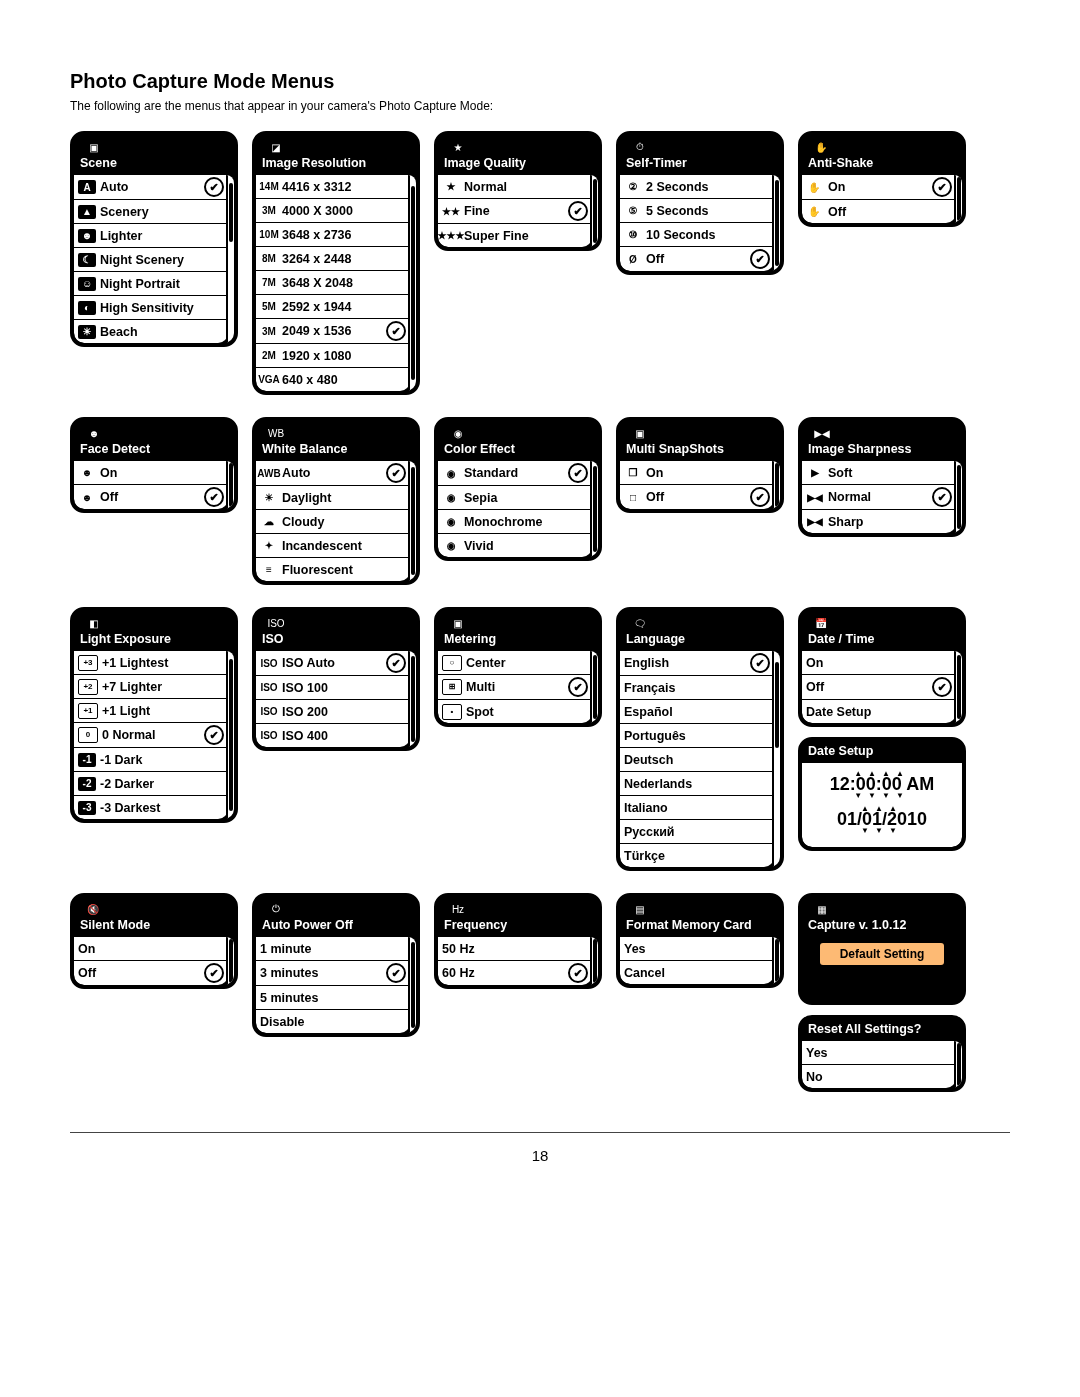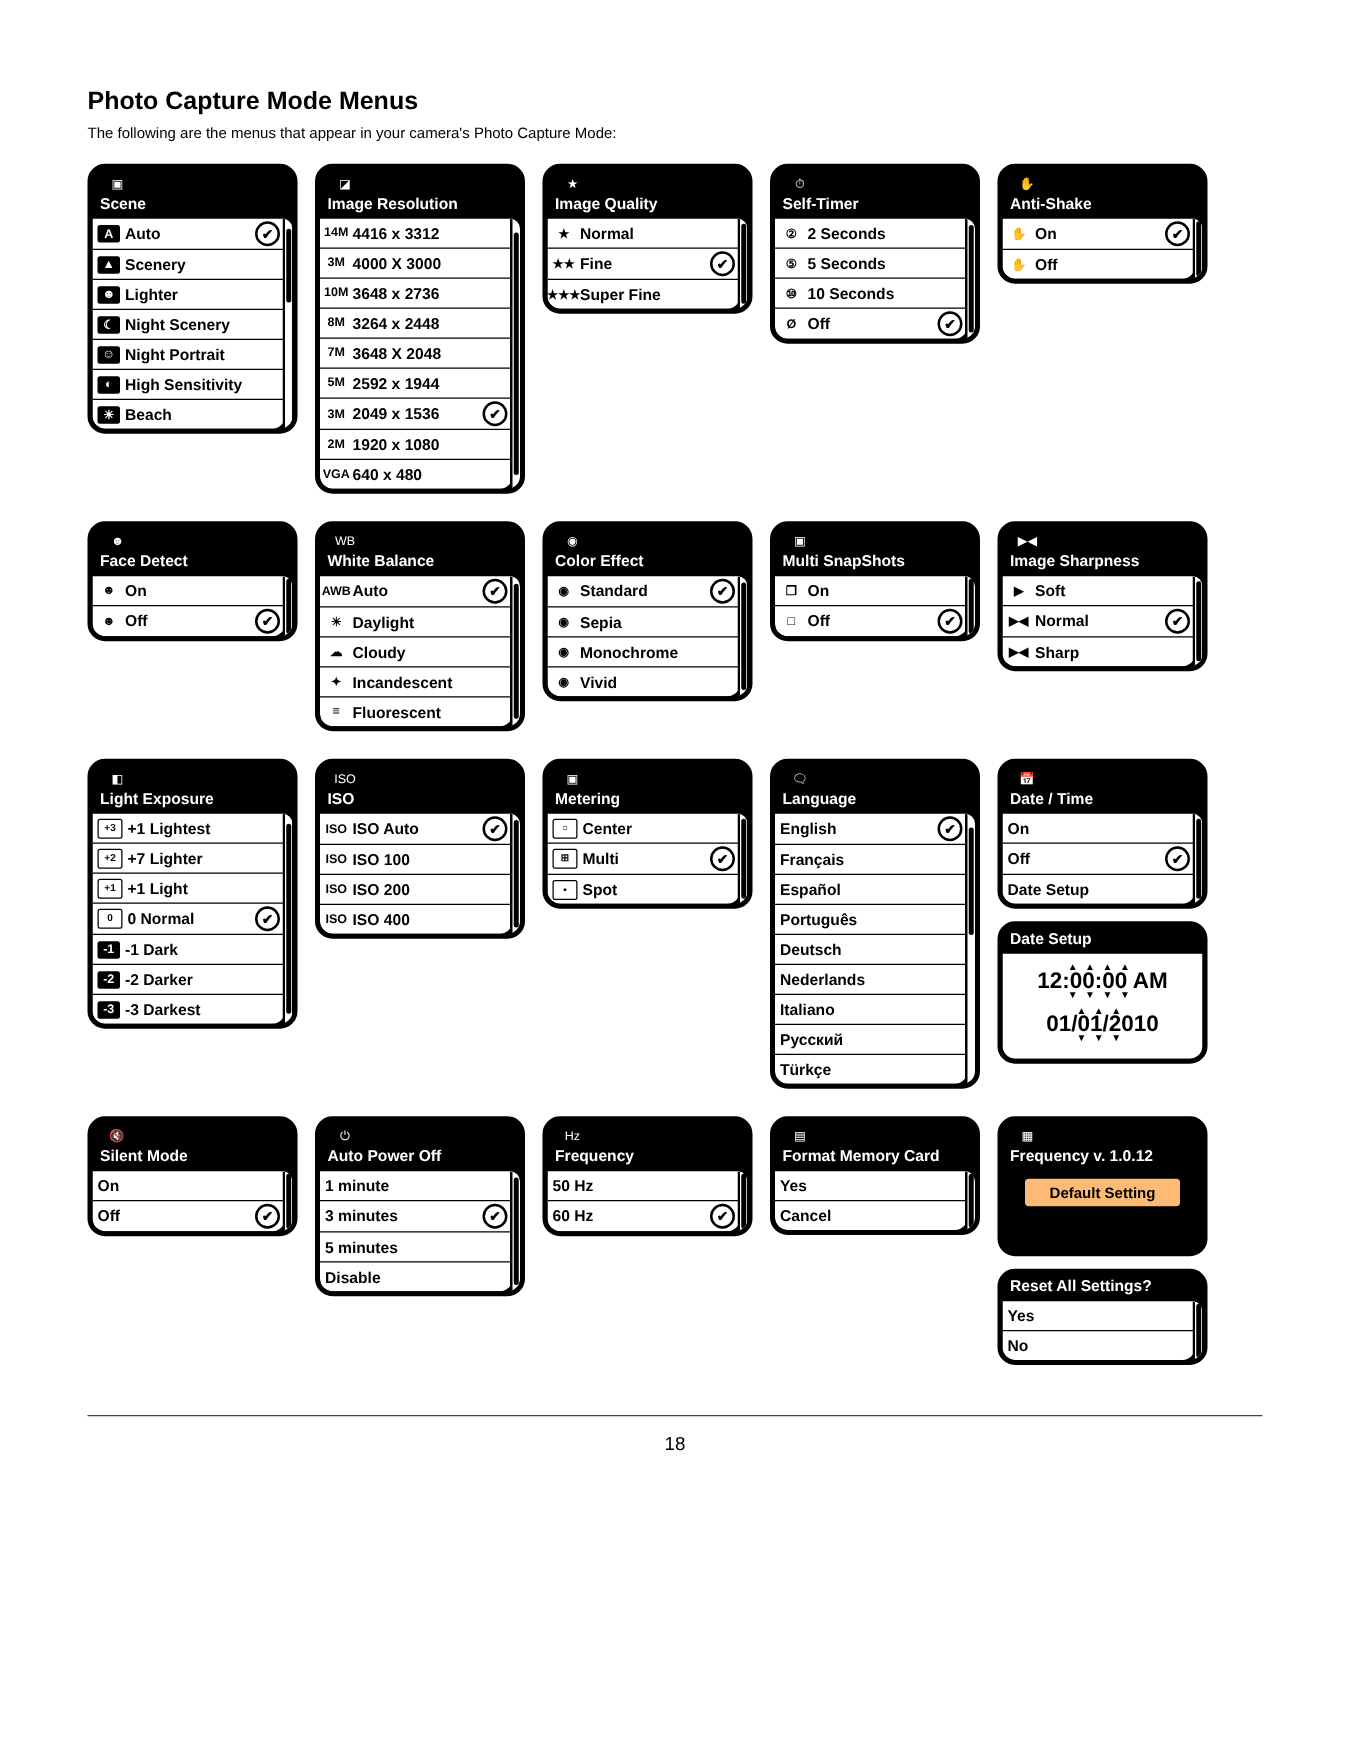--- a/index.html
+++ b/index.html
@@ -709,21 +709,21 @@
         </div>
         <div class="sb" style="--th-top:5%;--th-h:90%"></div>
       </div>
     </div>
 
     <div class="col">
       <div class="menu">
         <div class="tab">
             <span class="tab-chip">▦</span>
           </div>
-        <div class="title">Frequency v. 1.0.12</div>
+        <div class="title">Capture v. 1.0.12</div>
         <div class="firmware-body">
           <div class="btn">Default Setting</div>
           <div style="height:26px"></div>
         </div>
       </div>
 
       <div class="menu no-tab">
         <div class="title">Reset All Settings?</div>
         <div class="menu-wrap">
           <div class="items" style="flex:1">

